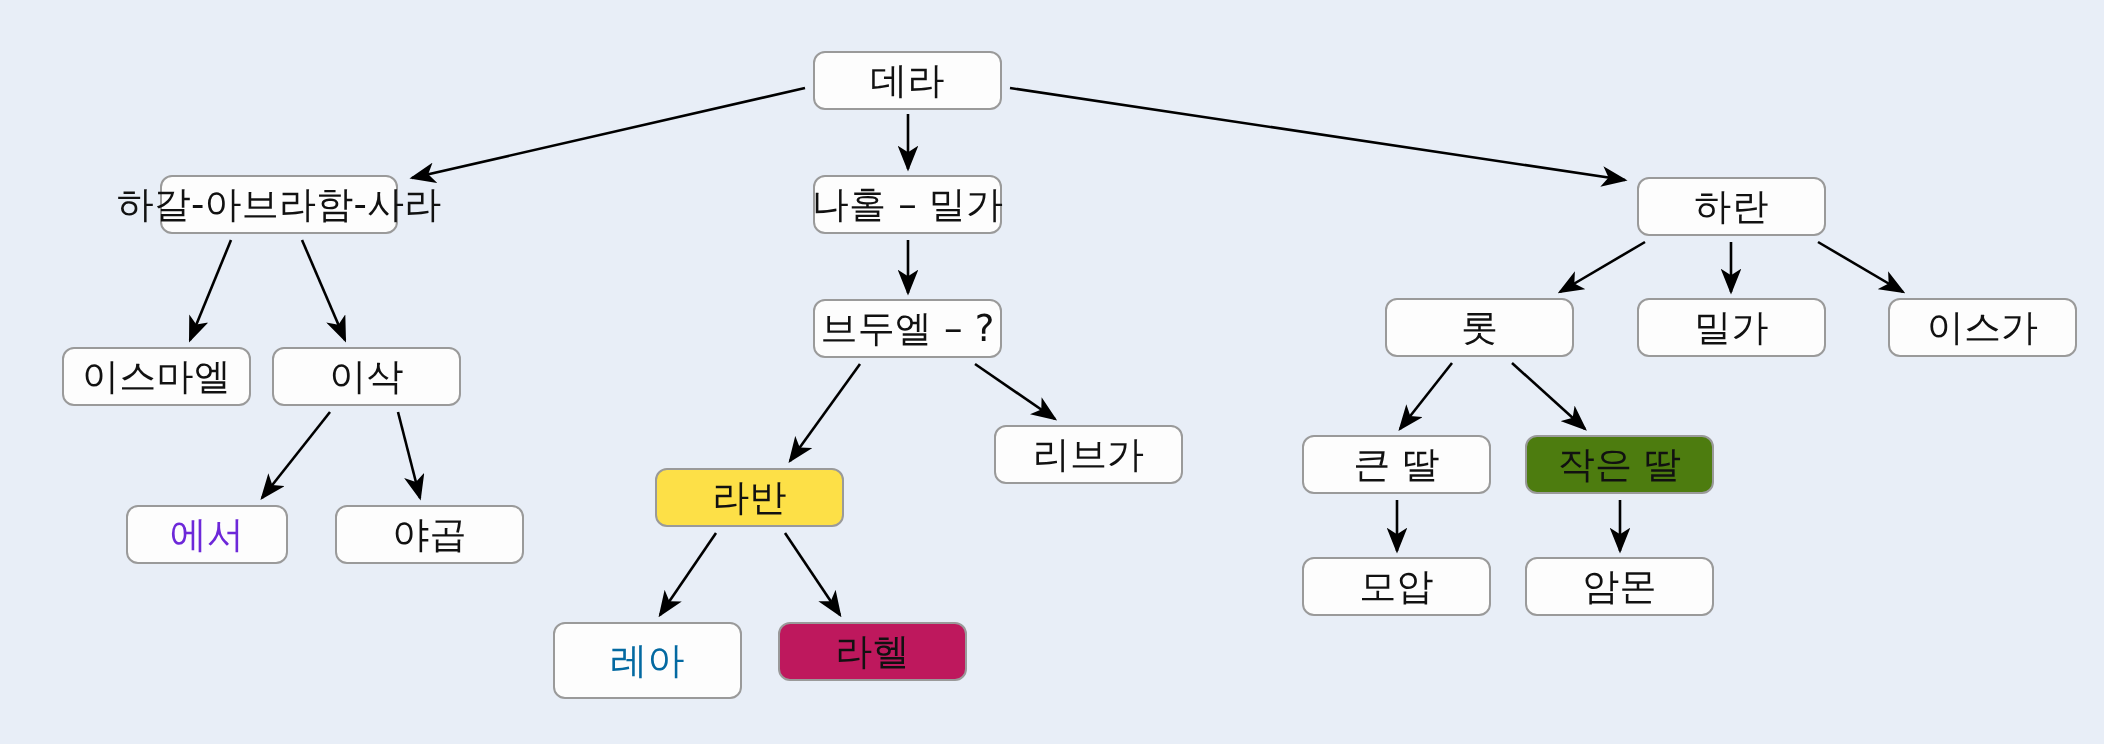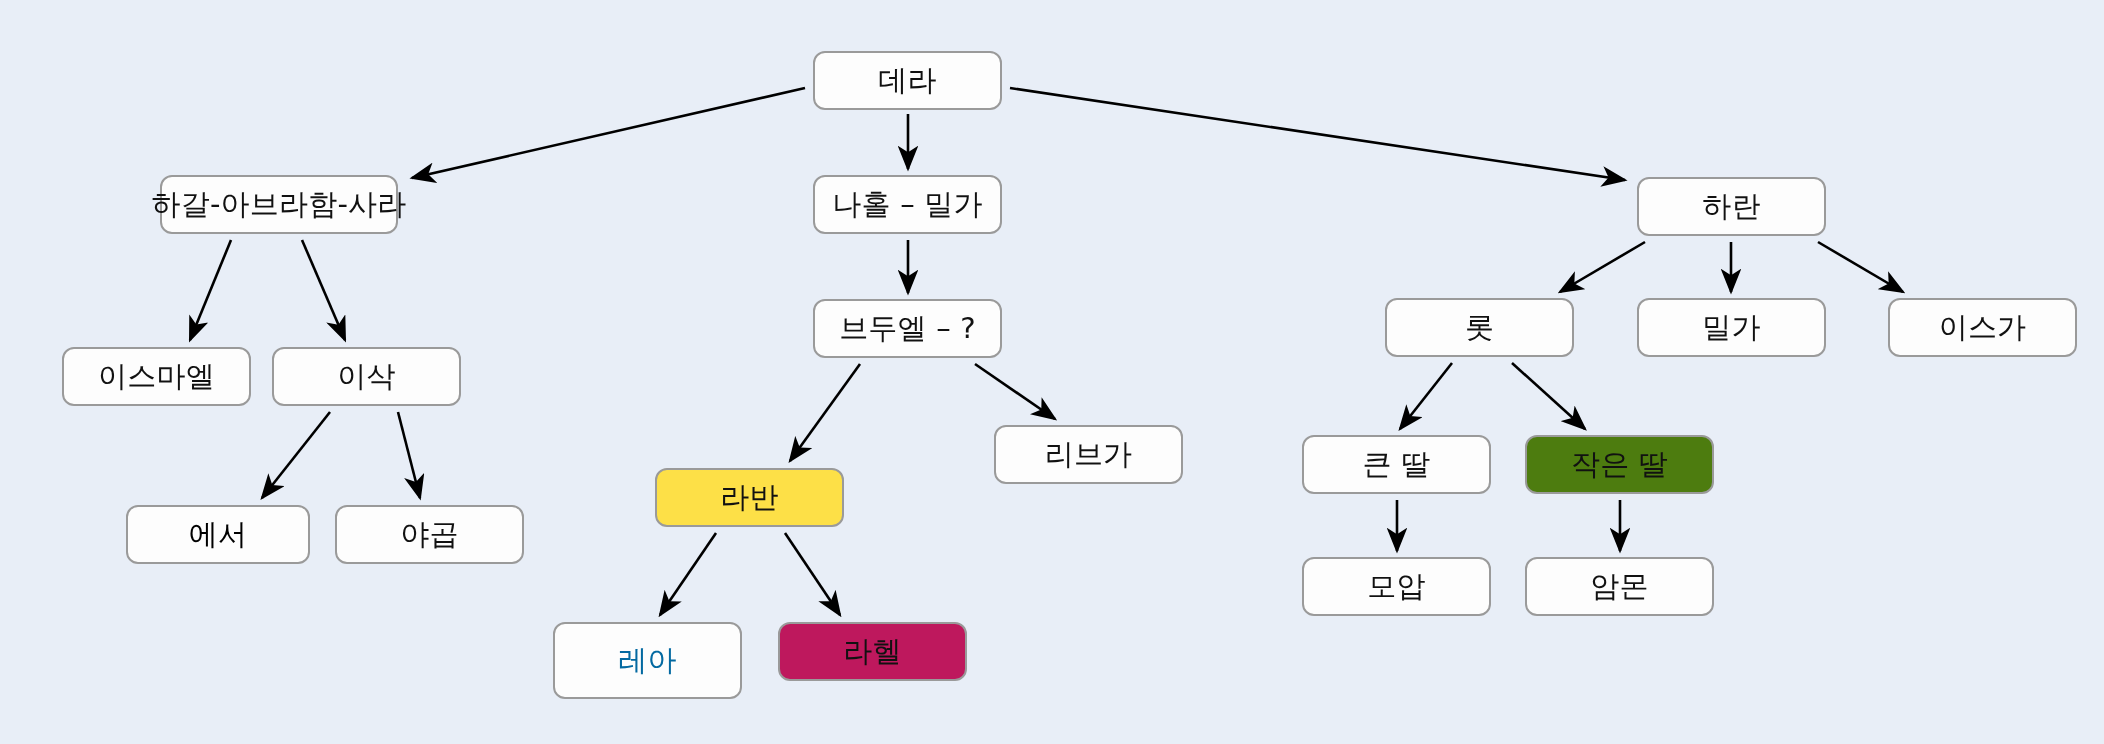--- a/index.html
+++ b/index.html
@@ -30,21 +30,21 @@
   .node {
     position: absolute;
     box-sizing: border-box;
     background: #fdfdfd;
     border: 2px solid #9a9a9a;
     border-radius: 12px;
     display: flex;
     align-items: center;
     justify-content: center;
     color: #111111;
-    font-size: 29px;
+    font-size: 37px;
     line-height: 1;
     letter-spacing: 0.2px;
     white-space: nowrap;
     font-family: "DejaVu Sans", "Liberation Sans", sans-serif;
   }
   .node-label {
     display: block;
     padding: 0 6px;
   }
 </style>
@@ -104,21 +104,21 @@
       </div>
       <div class="node" style="left: 1385px; top: 298px; width: 189px; height: 59px; background: rgb(253, 253, 253); border-color: rgb(154, 154, 154); color: rgb(17, 17, 17);">
         <span class="node-label">롯</span>
       </div>
       <div class="node" style="left: 1637px; top: 298px; width: 189px; height: 59px; background: rgb(253, 253, 253); border-color: rgb(154, 154, 154); color: rgb(17, 17, 17);">
         <span class="node-label">밀가</span>
       </div>
       <div class="node" style="left: 1888px; top: 298px; width: 189px; height: 59px; background: rgb(253, 253, 253); border-color: rgb(154, 154, 154); color: rgb(17, 17, 17);">
         <span class="node-label">이스가</span>
       </div>
-      <div class="node" style="left: 126px; top: 505px; width: 184px; height: 59px; background: rgb(253, 253, 253); border-color: rgb(154, 154, 154); color: #000000;">
+      <div class="node" style="left: 126px; top: 505px; width: 162px; height: 59px; background: rgb(253, 253, 253); border-color: rgb(154, 154, 154); color: #6d28d9;">
         <span class="node-label">에서</span>
       </div>
       <div class="node" style="left: 335px; top: 505px; width: 189px; height: 59px; background: rgb(253, 253, 253); border-color: rgb(154, 154, 154); color: rgb(17, 17, 17);">
         <span class="node-label">야곱</span>
       </div>
       <div class="node" style="left: 655px; top: 468px; width: 189px; height: 59px; background: #fde047; border-color: rgb(154, 154, 154); color: rgb(17, 17, 17);">
         <span class="node-label">라반</span>
       </div>
       <div class="node" style="left: 994px; top: 425px; width: 189px; height: 59px; background: rgb(253, 253, 253); border-color: rgb(154, 154, 154); color: rgb(17, 17, 17);">
         <span class="node-label">리브가</span>

